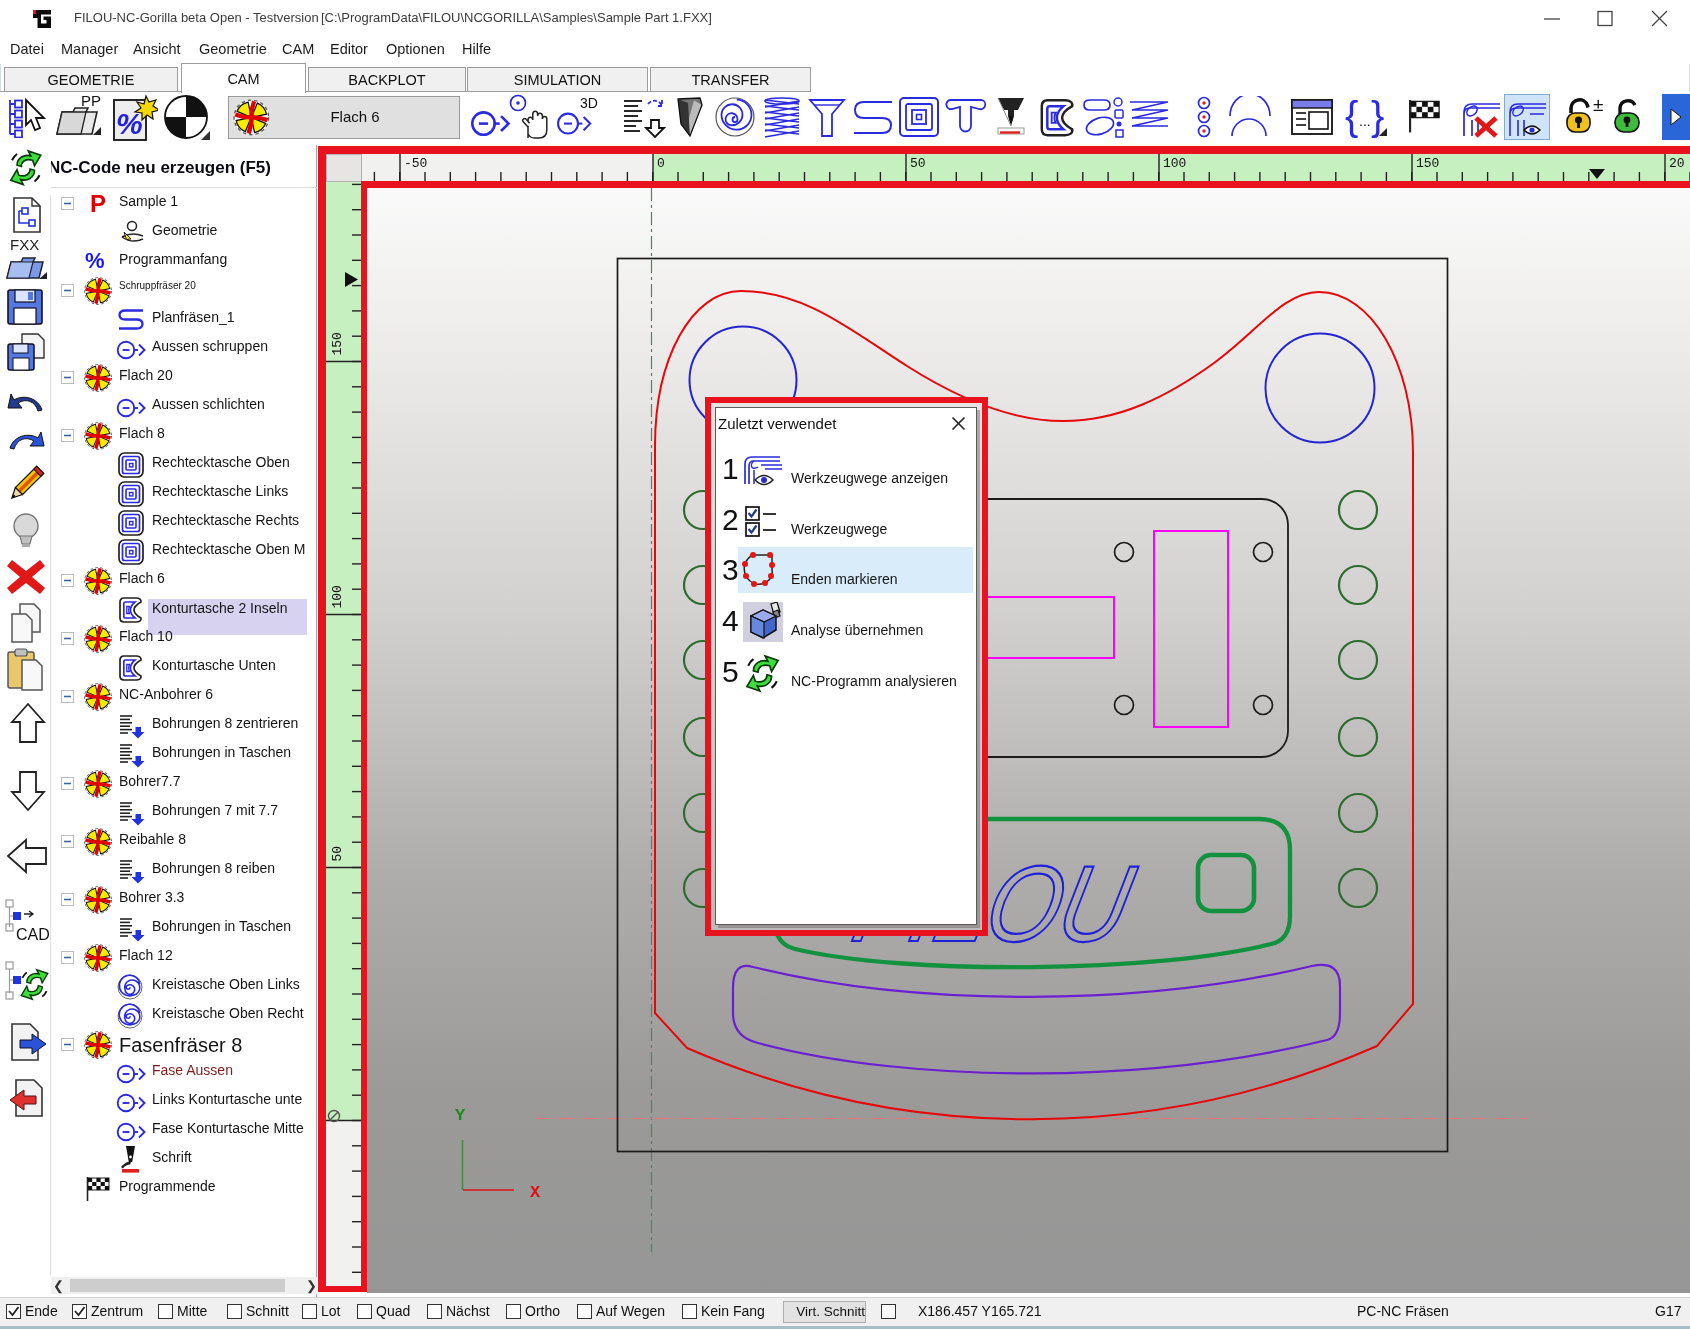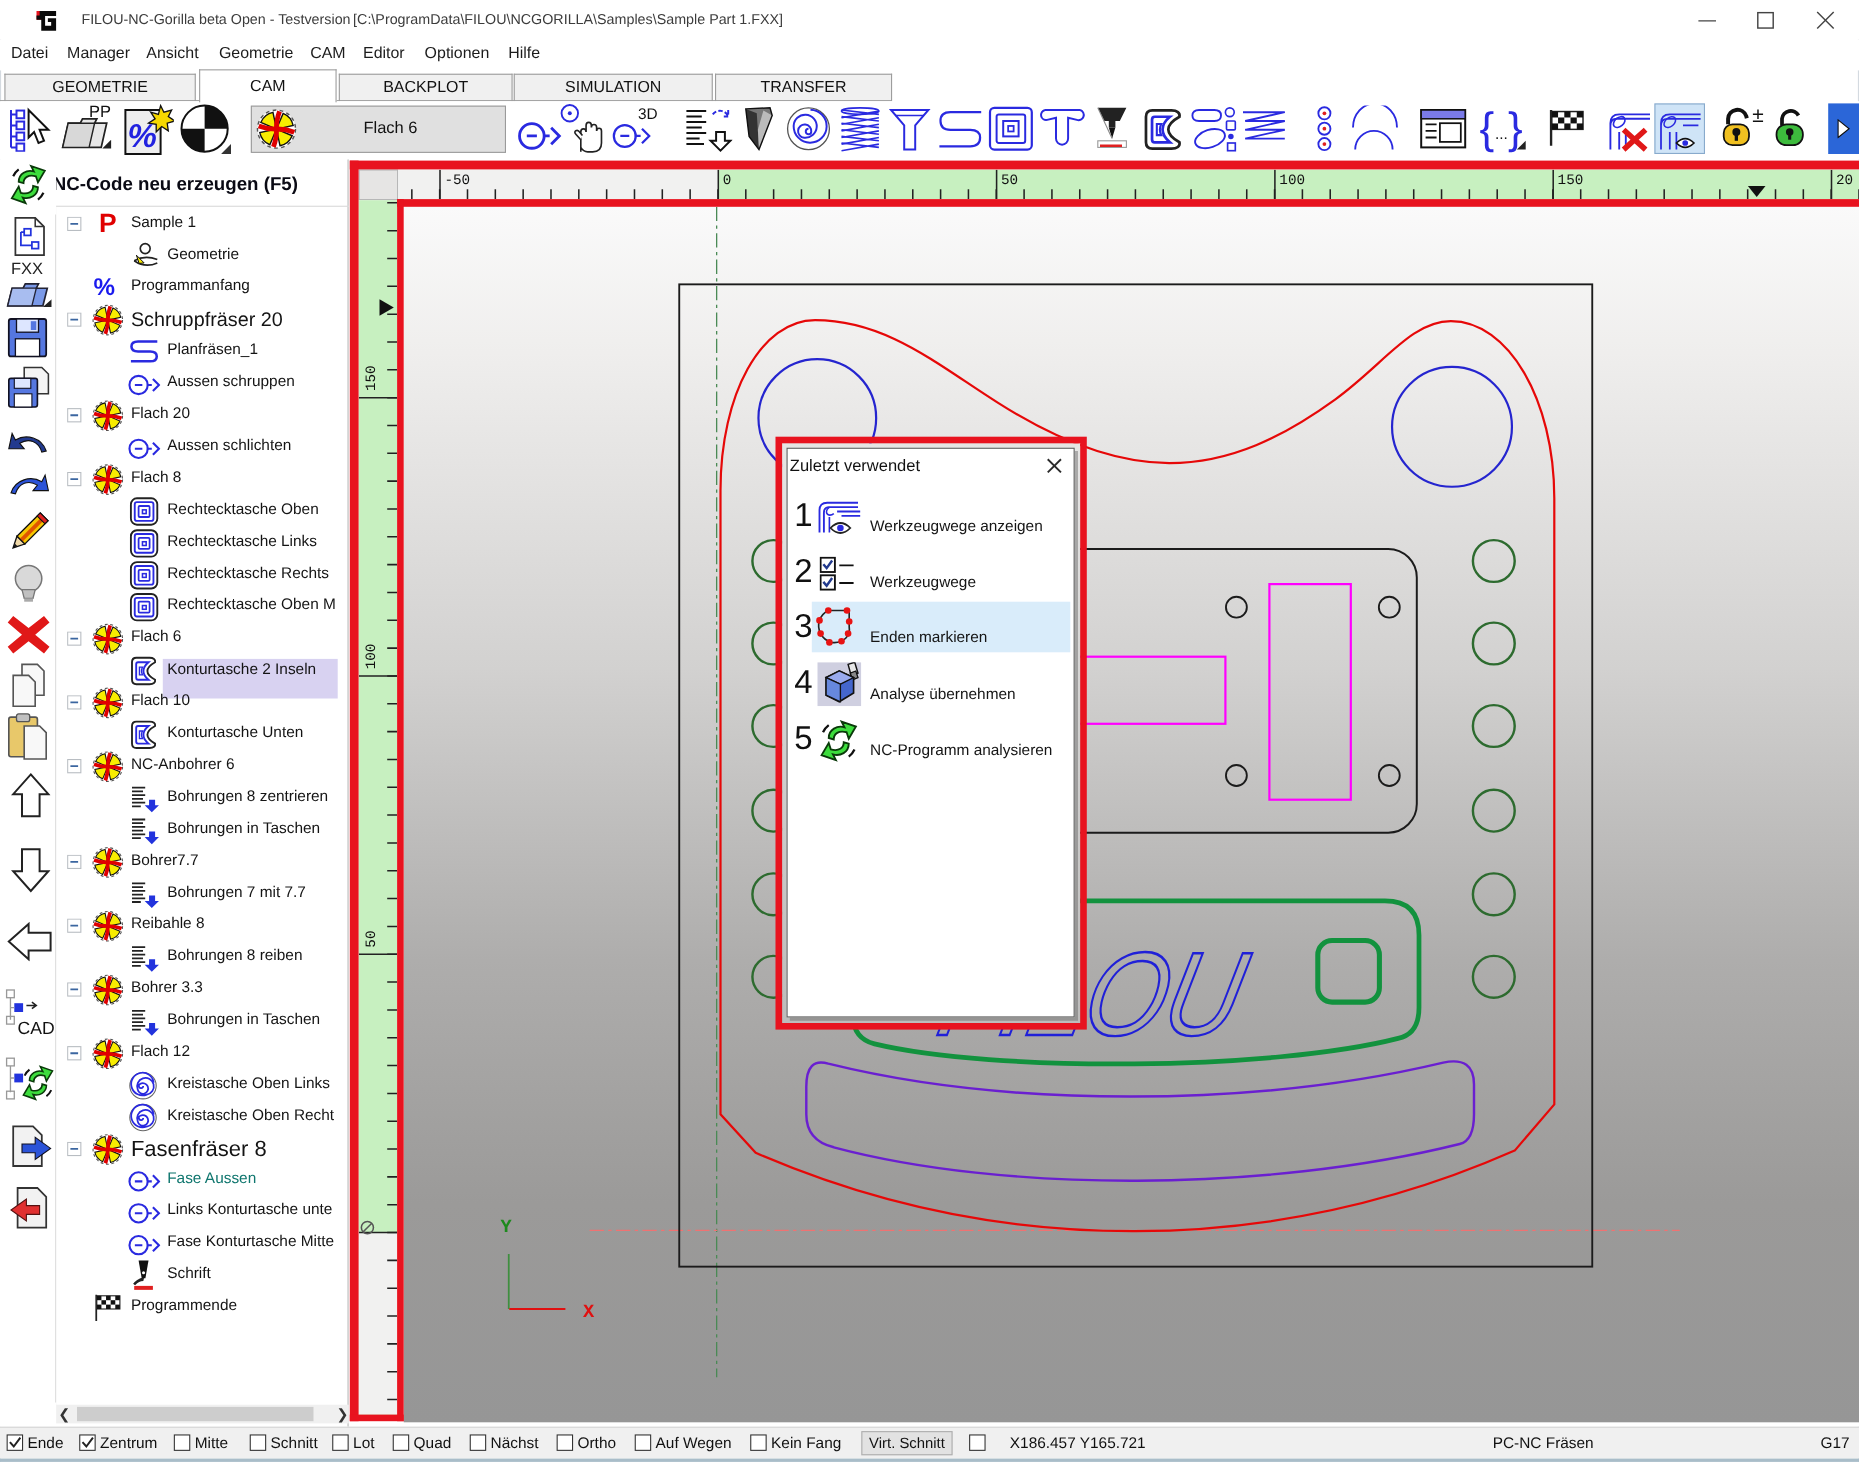--- a/index.html
+++ b/index.html
@@ -477,21 +477,21 @@
 <span class="abs " style="left:152px;top:222px;font-size:14px;color:#141414;white-space:nowrap">Geometrie</span>
 <span class="abs" style="left:85px;top:248px;font-size:22px;font-weight:bold;color:#1a1aee">%</span>
 <span class="abs " style="left:119px;top:251px;font-size:14px;color:#141414;white-space:nowrap">Programmanfang</span>
 <svg class="abs" style="left:61px;top:284px" width="14" height="14" viewBox="0 0 14 14">
         <rect x="0.5" y="0.5" width="12" height="12" fill="#fff" stroke="#b8bdc2"></rect>
         <line x1="3" y1="6.5" x2="10" y2="6.5" stroke="#3b66a0" stroke-width="1.6"></line>
       </svg>
 <svg class="abs" style="left:83px;top:276px" width="30" height="30" viewBox="0 0 30 30">
         <use href="#sym-tool"></use>
       </svg>
-<span class="abs " style="left:119px;top:280px;font-size:18px;color:#141414;white-space:nowrap">Schruppfräser 20</span>
+<span class="abs " style="left:119px;top:280px;font-size:10px;color:#141414;white-space:nowrap">Schruppfräser 20</span>
 <svg class="abs" style="left:116px;top:305px" width="30" height="30" viewBox="0 0 30 30">
         <use href="#sym-serp"></use>
       </svg>
 <span class="abs " style="left:152px;top:309px;font-size:14px;color:#141414;white-space:nowrap">Planfräsen_1</span>
 <svg class="abs" style="left:116px;top:334px" width="30" height="30" viewBox="0 0 30 30">
         <use href="#sym-circ"></use>
       </svg>
 <span class="abs " style="left:152px;top:338px;font-size:14px;color:#141414;white-space:nowrap">Aussen schruppen</span>
 <svg class="abs" style="left:61px;top:371px" width="14" height="14" viewBox="0 0 14 14">
         <rect x="0.5" y="0.5" width="12" height="12" fill="#fff" stroke="#b8bdc2"></rect>
@@ -625,21 +625,21 @@
         <rect x="0.5" y="0.5" width="12" height="12" fill="#fff" stroke="#b8bdc2"></rect>
         <line x1="3" y1="6.5" x2="10" y2="6.5" stroke="#3b66a0" stroke-width="1.6"></line>
       </svg>
 <svg class="abs" style="left:83px;top:1030px" width="30" height="30" viewBox="0 0 30 30">
         <use href="#sym-tool"></use>
       </svg>
 <span class="abs " style="left:119px;top:1034px;font-size:20px;color:#141414;white-space:nowrap">Fasenfräser 8</span>
 <svg class="abs" style="left:116px;top:1058px" width="30" height="30" viewBox="0 0 30 30">
         <use href="#sym-circ"></use>
       </svg>
-<span class="abs " style="left:152px;top:1062px;font-size:14px;color:#0f766e;white-space:nowrap">Fase Aussen</span>
+<span class="abs " style="left:152px;top:1062px;font-size:14px;color:#7f1d1d;white-space:nowrap">Fase Aussen</span>
 <svg class="abs" style="left:116px;top:1087px" width="30" height="30" viewBox="0 0 30 30">
         <use href="#sym-circ"></use>
       </svg>
 <span class="abs " style="left:152px;top:1091px;font-size:14px;color:#141414;white-space:nowrap">Links Konturtasche unte</span>
 <svg class="abs" style="left:116px;top:1116px" width="30" height="30" viewBox="0 0 30 30">
         <use href="#sym-circ"></use>
       </svg>
 <span class="abs " style="left:152px;top:1120px;font-size:14px;color:#141414;white-space:nowrap">Fase Konturtasche Mitte</span>
 <svg class="abs" style="left:116px;top:1145px" width="30" height="30" viewBox="0 0 30 30">
         <use href="#sym-schrift"></use>
@@ -924,20 +924,20 @@
     <div class="cb" style="left:357px"></div>
       <span class="cbl" style="left:376px">Quad</span>
     <div class="cb" style="left:427px"></div>
       <span class="cbl" style="left:446px">Nächst</span>
     <div class="cb" style="left:506px"></div>
       <span class="cbl" style="left:525px">Ortho</span>
     <div class="cb" style="left:577px"></div>
       <span class="cbl" style="left:596px">Auf Wegen</span>
     <div class="cb" style="left:682px"></div>
       <span class="cbl" style="left:701px">Kein Fang</span>
-    <div style="position:absolute;left:783px;top:3px;width:83px;height:22px;background:#e2e2e2;border:1px solid #adadad;box-sizing:border-box;text-align:center;font-size:13.5px;line-height:20px;">Virt. Schnitt</div>
+    <div style="position:absolute;left:783px;top:3px;width:83px;height:22px;background:#e2e2e2;border:1px solid #adadad;box-sizing:border-box;text-align:right;font-size:13.5px;line-height:20px;">Virt. Schnitt</div>
     <div class="cb" style="left:881px"></div>
     <span class="cbl" style="left:918px">X186.457 Y165.721</span>
     <span class="cbl" style="left:1357px">PC-NC Fräsen</span>
     <span class="cbl" style="left:1655px">G17</span>
   </div>
   <div class="abs" id="statusbottom"></div>
 </div>
 
 </body></html>

